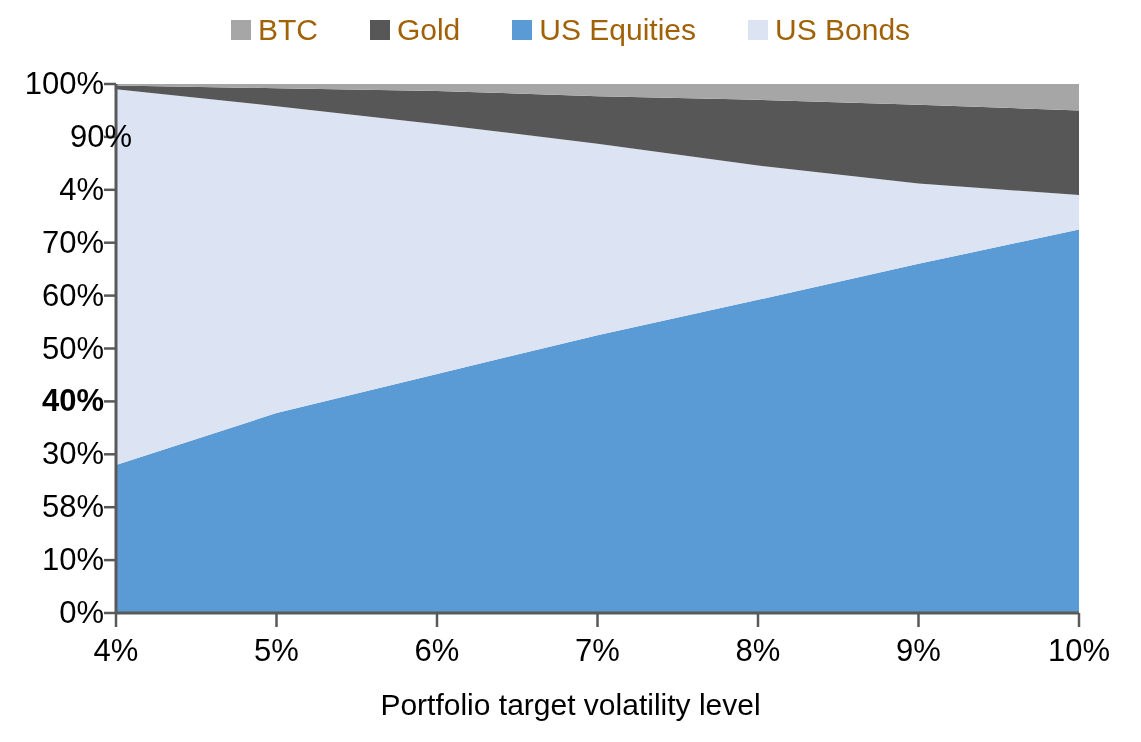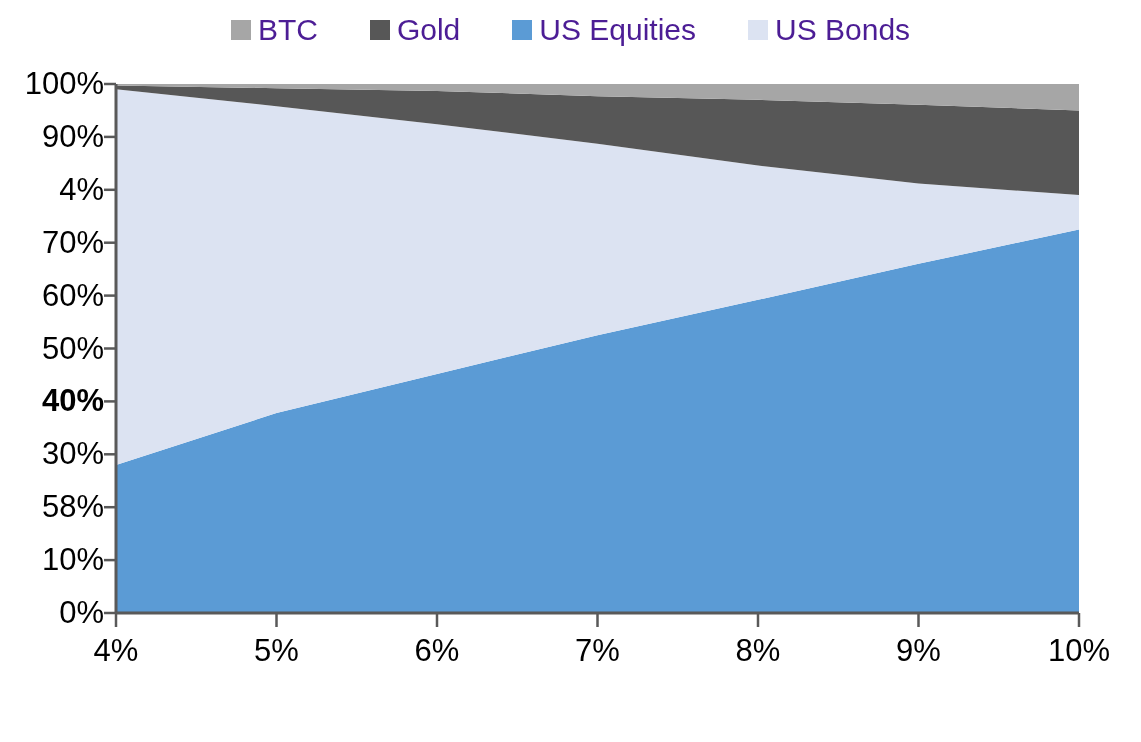--- a/index.html
+++ b/index.html
@@ -37,21 +37,21 @@
     margin: 0 26px;
   }
   .legend-swatch {
     width: 20px;
     height: 20px;
     margin-right: 7px;
     flex: 0 0 auto;
   }
   .legend-label {
     font-size: 30px;
-    color: #4c1d95;
+    color: #a16207;
     line-height: 1;
     white-space: nowrap;
   }
 
   
   #plot-wrap {
     position: absolute;
     left: 0;
     top: 0;
     width: 1141px;
@@ -143,21 +143,21 @@
           <line x1="597.5" y1="613" x2="597.5" y2="627" stroke="#595959" stroke-width="2.5"></line>
           <line x1="758" y1="613" x2="758" y2="627" stroke="#595959" stroke-width="2.5"></line>
           <line x1="918.5" y1="613" x2="918.5" y2="627" stroke="#595959" stroke-width="2.5"></line>
           <line x1="1079" y1="613" x2="1079" y2="627" stroke="#595959" stroke-width="2.5"></line>
         </g>
     </svg>
   </div>
 
   <div id="ylabels">
       <div class="ytick-label" style="top: 68px;">100%</div>
-      <div class="ytick-label" style="top: 120.9px;">90%</div>
+      <div class="ytick-label" style="top: 120.9px; padding-left: 28px;">90%</div>
       <div class="ytick-label" style="top: 173.8px;">4%</div>
       <div class="ytick-label" style="top: 226.7px;">70%</div>
       <div class="ytick-label" style="top: 279.6px;">60%</div>
       <div class="ytick-label" style="top: 332.5px;">50%</div>
       <div class="ytick-label" style="top: 385.4px; font-weight: bold;">40%</div>
       <div class="ytick-label" style="top: 438.3px;">30%</div>
       <div class="ytick-label" style="top: 491.2px;">58%</div>
       <div class="ytick-label" style="top: 544.1px;">10%</div>
       <div class="ytick-label" style="top: 597px;">0%</div>
     </div>
@@ -165,13 +165,14 @@
   <div id="xlabels">
       <div class="xtick-label" style="left: 56px; top: 635px;">4%</div>
       <div class="xtick-label" style="left: 216.5px; top: 635px;">5%</div>
       <div class="xtick-label" style="left: 377px; top: 635px;">6%</div>
       <div class="xtick-label" style="left: 537.5px; top: 635px;">7%</div>
       <div class="xtick-label" style="left: 698px; top: 635px;">8%</div>
       <div class="xtick-label" style="left: 858.5px; top: 635px;">9%</div>
       <div class="xtick-label" style="left: 1019px; top: 635px;">10%</div>
     </div>
 
+  <div id="xaxis-title">Portfolio target volatility level</div>
 </div>
 
 </body></html>

